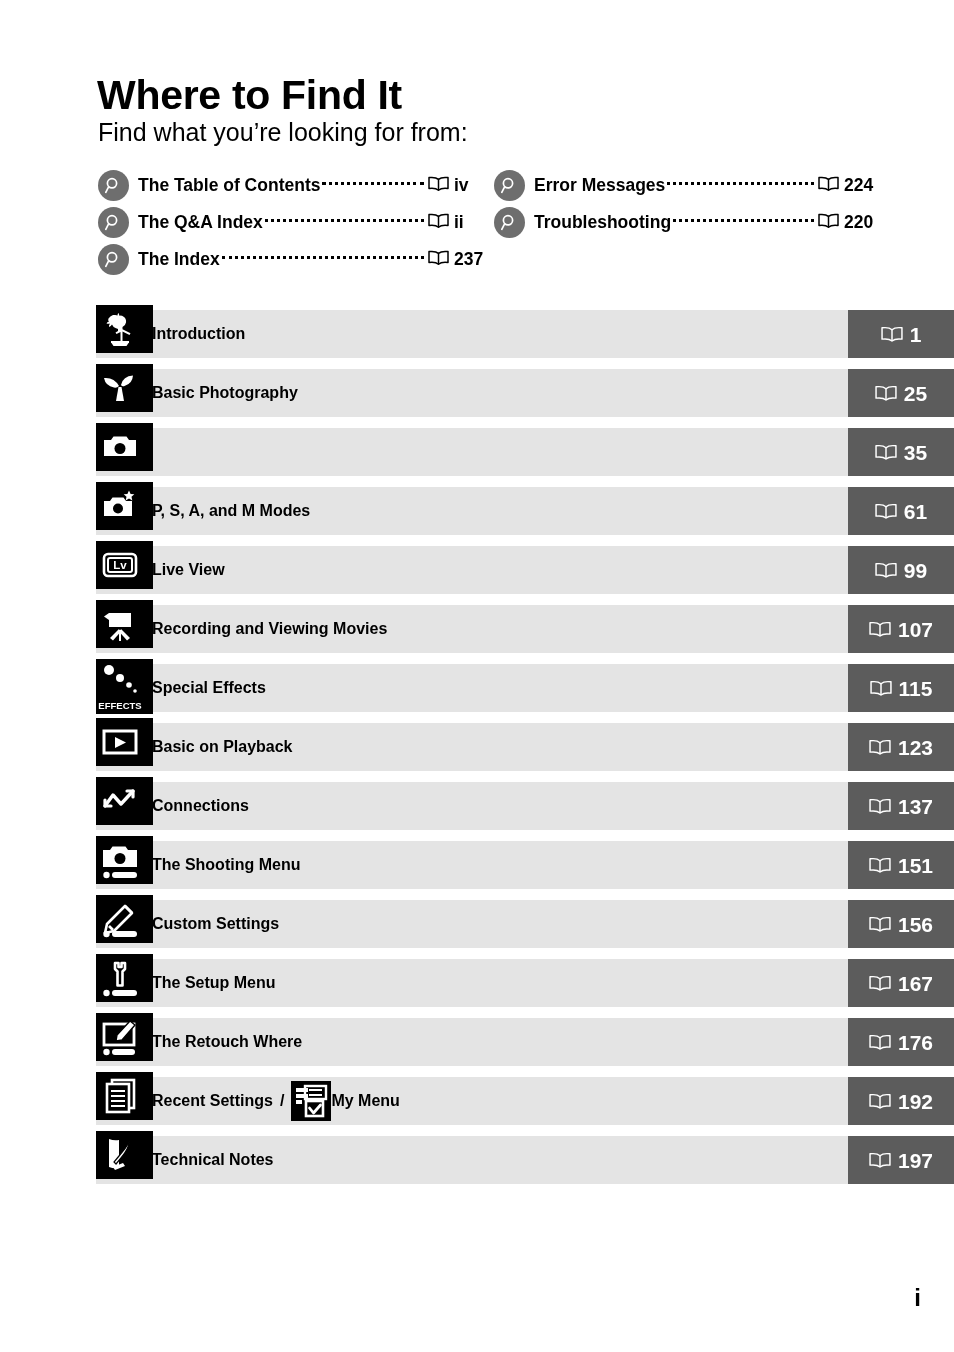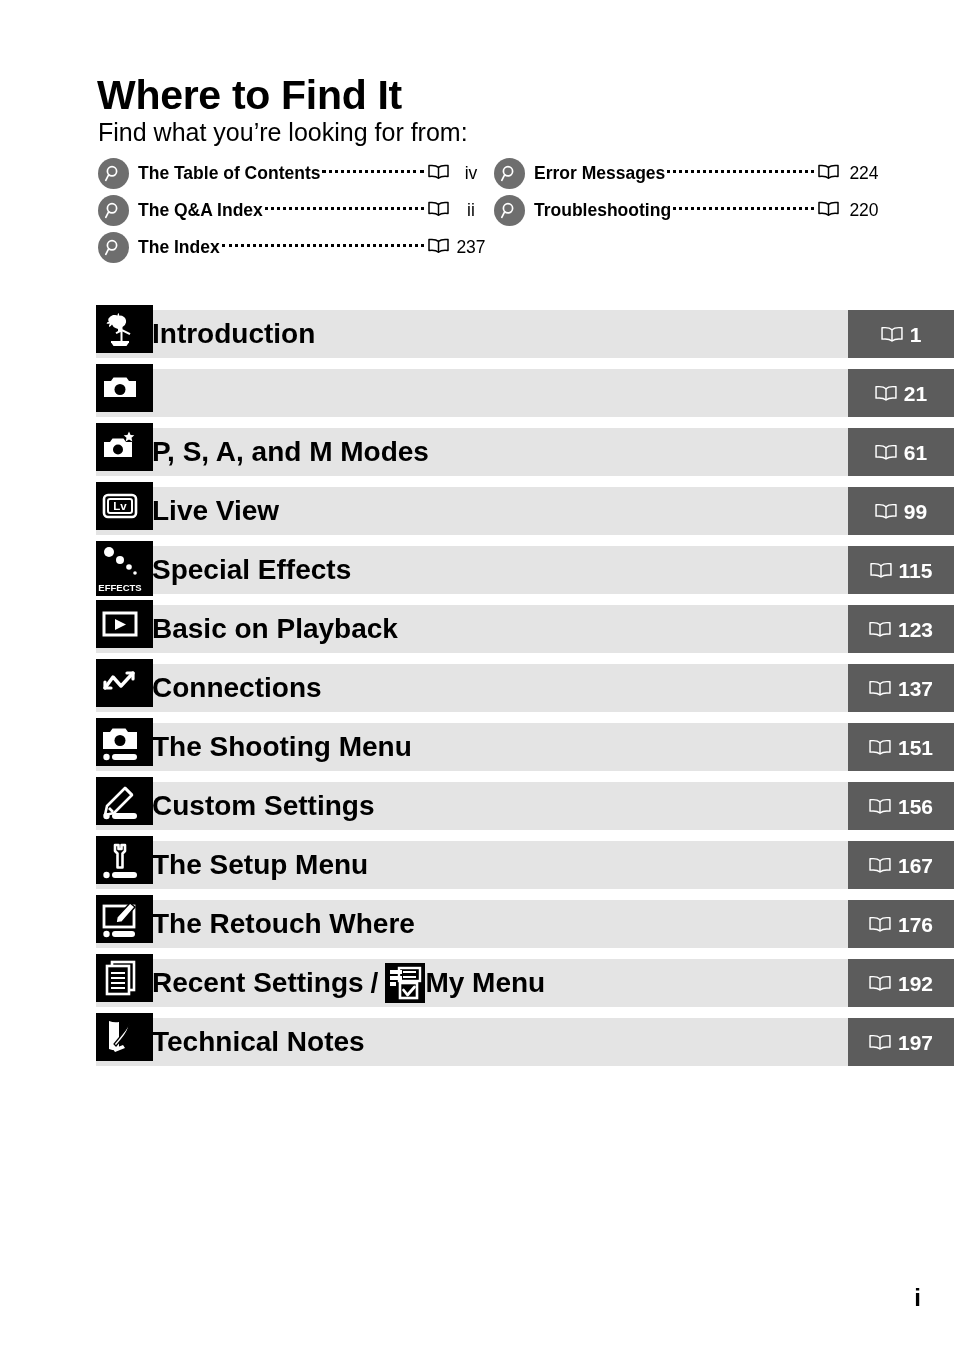--- a/index.html
+++ b/index.html
@@ -43,21 +43,21 @@
 
   
   .findlinks {
     position: absolute;
     left: 98px;
     top: 155px;
     width: 800px;
   }
   .find-col {
     position: absolute;
-    top: 0;
+    top: 12px;
   }
   .find-col.left  { left: 0px;   width: 390px; }
   .find-col.right { left: 396px; width: 390px; }
 
   .find-row {
     position: relative;
     height: 37px;
     display: flex;
     align-items: center;
   }
@@ -80,22 +80,22 @@
   .dotfill {
     flex: 1 1 auto;
     border-bottom: 3.5px dotted #000;
     margin: 0 4px 5px 2px;
     min-width: 8px;
     height: 1px;
   }
   .find-bookicon { flex: 0 0 auto; margin-bottom: 1px; }
   .find-page {
     font-size: 17.5px;
-    font-weight: normal;
-    text-align: center;
+    font-weight: bold;
+    text-align: left;
     flex: 0 0 auto;
     margin-left: 5px;
     min-width: 34px;
   }
   .find-col.right .find-page { min-width: 40px; }
 
   
   .chapters {
     position: absolute;
     left: 96px;
@@ -115,21 +115,21 @@
     left: 0px;
     top: -5px;
     width: 57px;
     height: 48px;
     background: #000000;
     flex: 0 0 auto;
   }
   .ch-icon-slot.effects { height: 55px; top: -5px; }
   .ch-icon-slot svg { display: block; }
   .ch-title {
-    font-size: 28px;
+    font-size: 16px;
     font-weight: bold;
     margin-left: 56px;
     white-space: nowrap;
     line-height: 1;
     display: flex;
     align-items: center;
   }
   .ch-title .sep { margin: 0 7px 0 7px; font-weight: bold; }
   .inline-icon {
     display: inline-block;
@@ -293,36 +293,55 @@
       <span class="ch-title">Introduction</span>
       <span class="ch-page">
         <svg width="22" height="16" viewBox="0 0 21 15">
           <path d="M10.5 3.4 C8.2 1.3 5 1.1 1 1.6 L1 12.4 C5 11.9 8.2 12.1 10.5 14.2 C12.8 12.1 16 11.9 20 12.4 L20 1.6 C16 1.1 12.8 1.3 10.5 3.4 Z" fill="none" stroke="#fff" stroke-width="1.4" stroke-linejoin="round"></path>
           <line x1="10.5" y1="3.4" x2="10.5" y2="14.2" stroke="#fff" stroke-width="1.4"></line>
         </svg>
         <span class="num">1</span>
       </span>
     </div>
 
+    <div class="chapter-row">
+      <span class="ch-icon-slot">
+        <svg width="48" height="48" viewBox="0 0 48 48">
+          <g fill="#fff">
+            <path d="M23 22 q-5 -9 -15 -8 q1.5 8 10 9.5 q3 0.6 5 -1.5 z"></path>
+            <path d="M25 21 q2 -9 12 -9.5 q-0.5 8 -8.5 10.5 q-2.5 0.7 -3.5 -1 z"></path>
+            <path d="M22.5 23 l3 0 l2.5 14 l-8 0 z"></path>
+          </g>
+        </svg>
+      </span>
+      <span class="ch-title">Basic Photography</span>
+      <span class="ch-page">
+        <svg width="22" height="16" viewBox="0 0 21 15">
+          <path d="M10.5 3.4 C8.2 1.3 5 1.1 1 1.6 L1 12.4 C5 11.9 8.2 12.1 10.5 14.2 C12.8 12.1 16 11.9 20 12.4 L20 1.6 C16 1.1 12.8 1.3 10.5 3.4 Z" fill="none" stroke="#fff" stroke-width="1.4" stroke-linejoin="round"></path>
+          <line x1="10.5" y1="3.4" x2="10.5" y2="14.2" stroke="#fff" stroke-width="1.4"></line>
+        </svg>
+        <span class="num">25</span>
+      </span>
+    </div>
 
     <div class="chapter-row">
       <span class="ch-icon-slot">
         <svg width="48" height="48" viewBox="0 0 48 48">
           <g fill="#fff">
             <path d="M8 17 l7 0 l2.5 -3.5 l13 0 l2.5 3.5 l7 0 l0 16 l-32 0 z"></path>
           </g>
           <circle cx="24" cy="25.5" r="5.5" fill="#000"></circle>
         </svg>
       </span>
       <span class="ch-page">
         <svg width="22" height="16" viewBox="0 0 21 15">
           <path d="M10.5 3.4 C8.2 1.3 5 1.1 1 1.6 L1 12.4 C5 11.9 8.2 12.1 10.5 14.2 C12.8 12.1 16 11.9 20 12.4 L20 1.6 C16 1.1 12.8 1.3 10.5 3.4 Z" fill="none" stroke="#fff" stroke-width="1.4" stroke-linejoin="round"></path>
           <line x1="10.5" y1="3.4" x2="10.5" y2="14.2" stroke="#fff" stroke-width="1.4"></line>
         </svg>
-        <span class="num">21</span>
+        <span class="num">35</span>
       </span>
     </div>
 
     <div class="chapter-row">
       <span class="ch-icon-slot">
         <svg width="48" height="48" viewBox="0 0 48 48">
           <g fill="#fff">
             <path d="M8 19 l6 0 l2.5 -3.5 l11 0 l2.5 3.5 l6 0 l0 15 l-28 0 z"></path>
             <path d="M33 8.5 l1.6 3.4 l3.7 0.4 l-2.8 2.5 l0.8 3.6 l-3.3 -1.9 l-3.3 1.9 l0.8 -3.6 l-2.8 -2.5 l3.7 -0.4 z"></path>
           </g>
@@ -350,20 +369,41 @@
       <span class="ch-title">Live View</span>
       <span class="ch-page">
         <svg width="22" height="16" viewBox="0 0 21 15">
           <path d="M10.5 3.4 C8.2 1.3 5 1.1 1 1.6 L1 12.4 C5 11.9 8.2 12.1 10.5 14.2 C12.8 12.1 16 11.9 20 12.4 L20 1.6 C16 1.1 12.8 1.3 10.5 3.4 Z" fill="none" stroke="#fff" stroke-width="1.4" stroke-linejoin="round"></path>
           <line x1="10.5" y1="3.4" x2="10.5" y2="14.2" stroke="#fff" stroke-width="1.4"></line>
         </svg>
         <span class="num">99</span>
       </span>
     </div>
 
+    <div class="chapter-row">
+      <span class="ch-icon-slot">
+        <svg width="48" height="48" viewBox="0 0 48 48">
+          <g fill="#fff">
+            <path d="M13 13 l22 0 l0 14 l-22 0 z"></path>
+            <path d="M13 13 l-5 3.5 l5 3.5 z"></path>
+            <path d="M23 29 l-9 9 l3 2.5 l7.5 -8.5 z"></path>
+            <path d="M25 29 l9 9 l-3 2.5 l-7.5 -8.5 z"></path>
+            <path d="M23 30 l2 0 l0 11 l-2 0 z"></path>
+          </g>
+        </svg>
+      </span>
+      <span class="ch-title">Recording and Viewing Movies</span>
+      <span class="ch-page">
+        <svg width="22" height="16" viewBox="0 0 21 15">
+          <path d="M10.5 3.4 C8.2 1.3 5 1.1 1 1.6 L1 12.4 C5 11.9 8.2 12.1 10.5 14.2 C12.8 12.1 16 11.9 20 12.4 L20 1.6 C16 1.1 12.8 1.3 10.5 3.4 Z" fill="none" stroke="#fff" stroke-width="1.4" stroke-linejoin="round"></path>
+          <line x1="10.5" y1="3.4" x2="10.5" y2="14.2" stroke="#fff" stroke-width="1.4"></line>
+        </svg>
+        <span class="num">107</span>
+      </span>
+    </div>
 
     <div class="chapter-row">
       <span class="ch-icon-slot effects">
         <svg width="48" height="55" viewBox="0 0 48 55">
           <rect x="0" y="0" width="48" height="55" fill="#000"></rect>
           <g fill="#fff">
             <circle cx="13" cy="11" r="5"></circle>
             <circle cx="24" cy="19" r="4"></circle>
             <circle cx="33" cy="26" r="2.8"></circle>
             <circle cx="39" cy="32" r="1.8"></circle>

